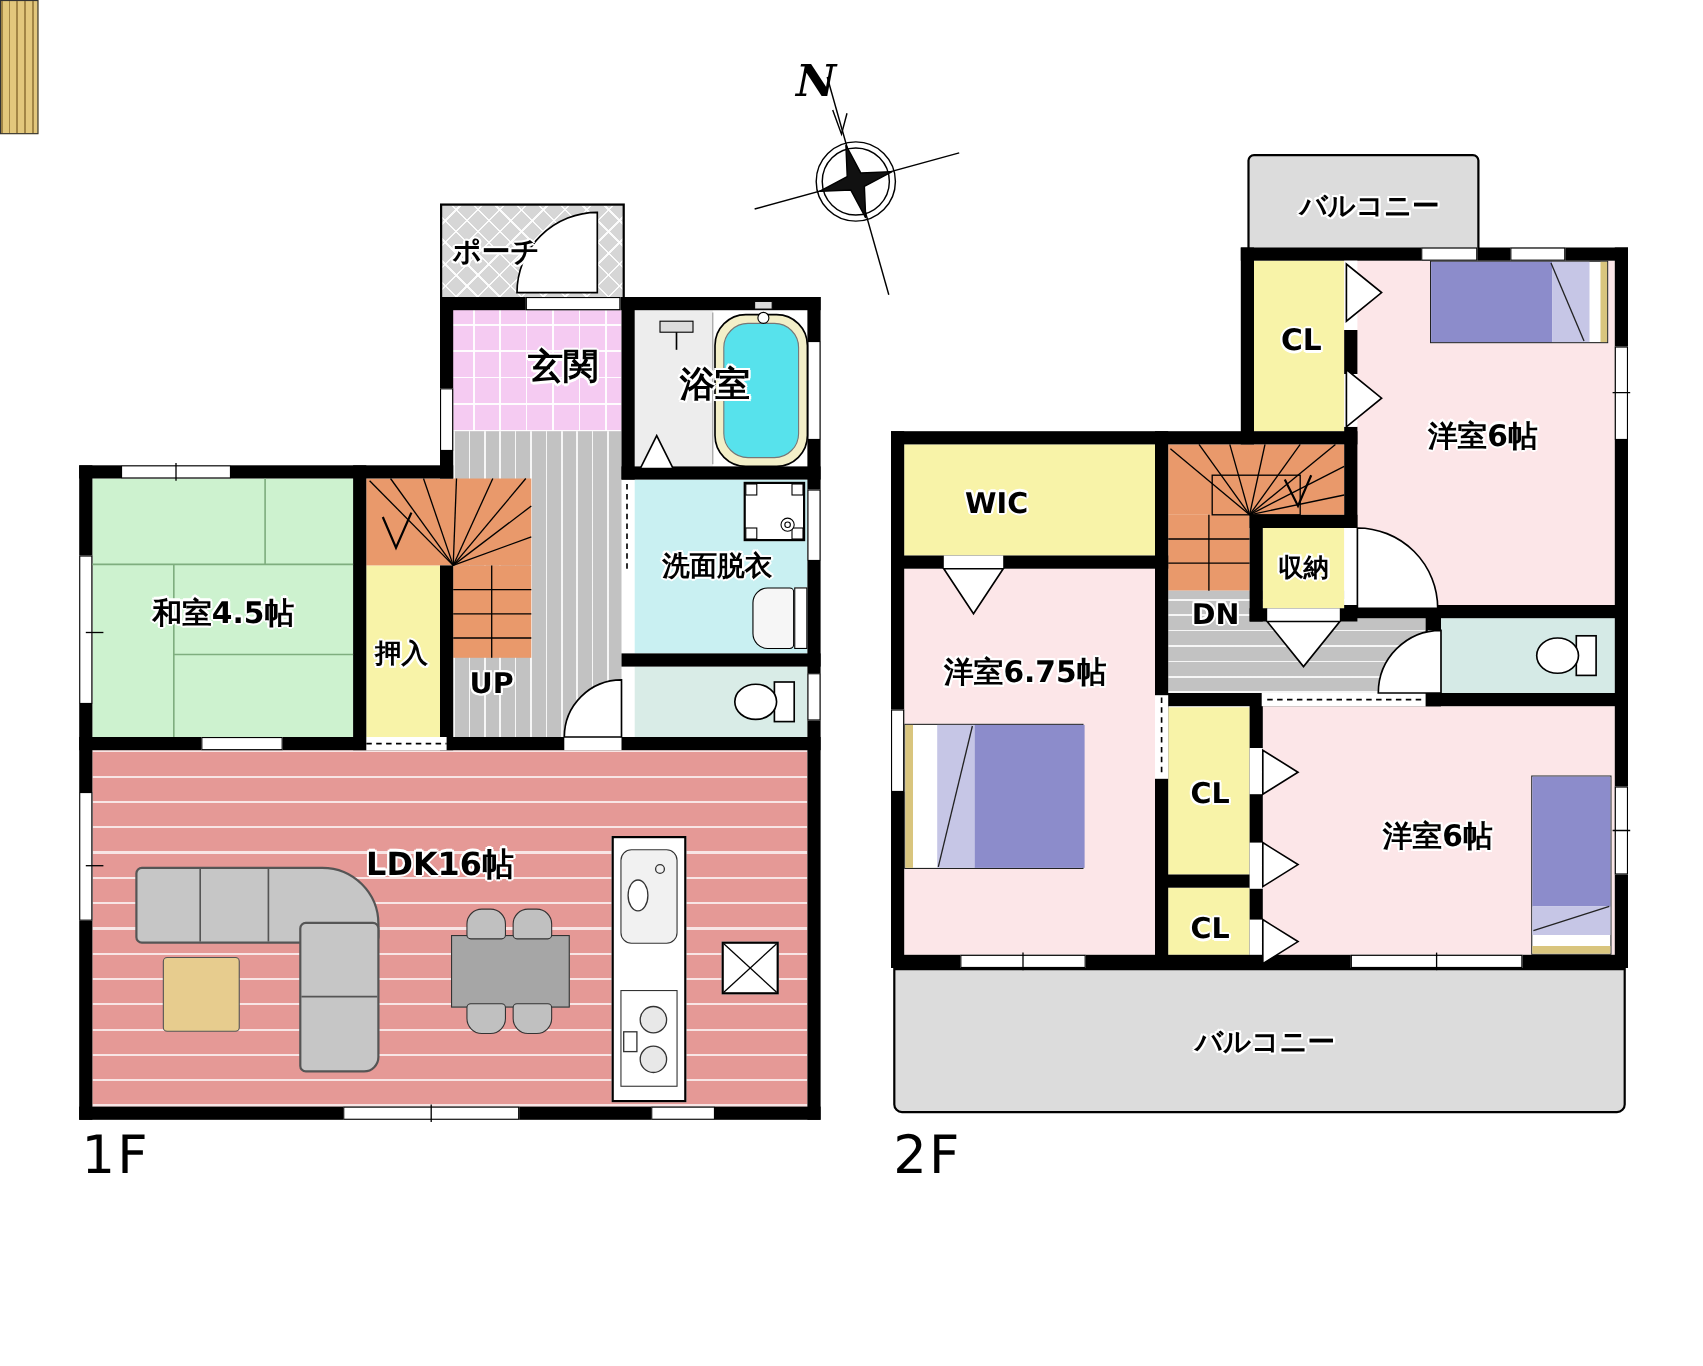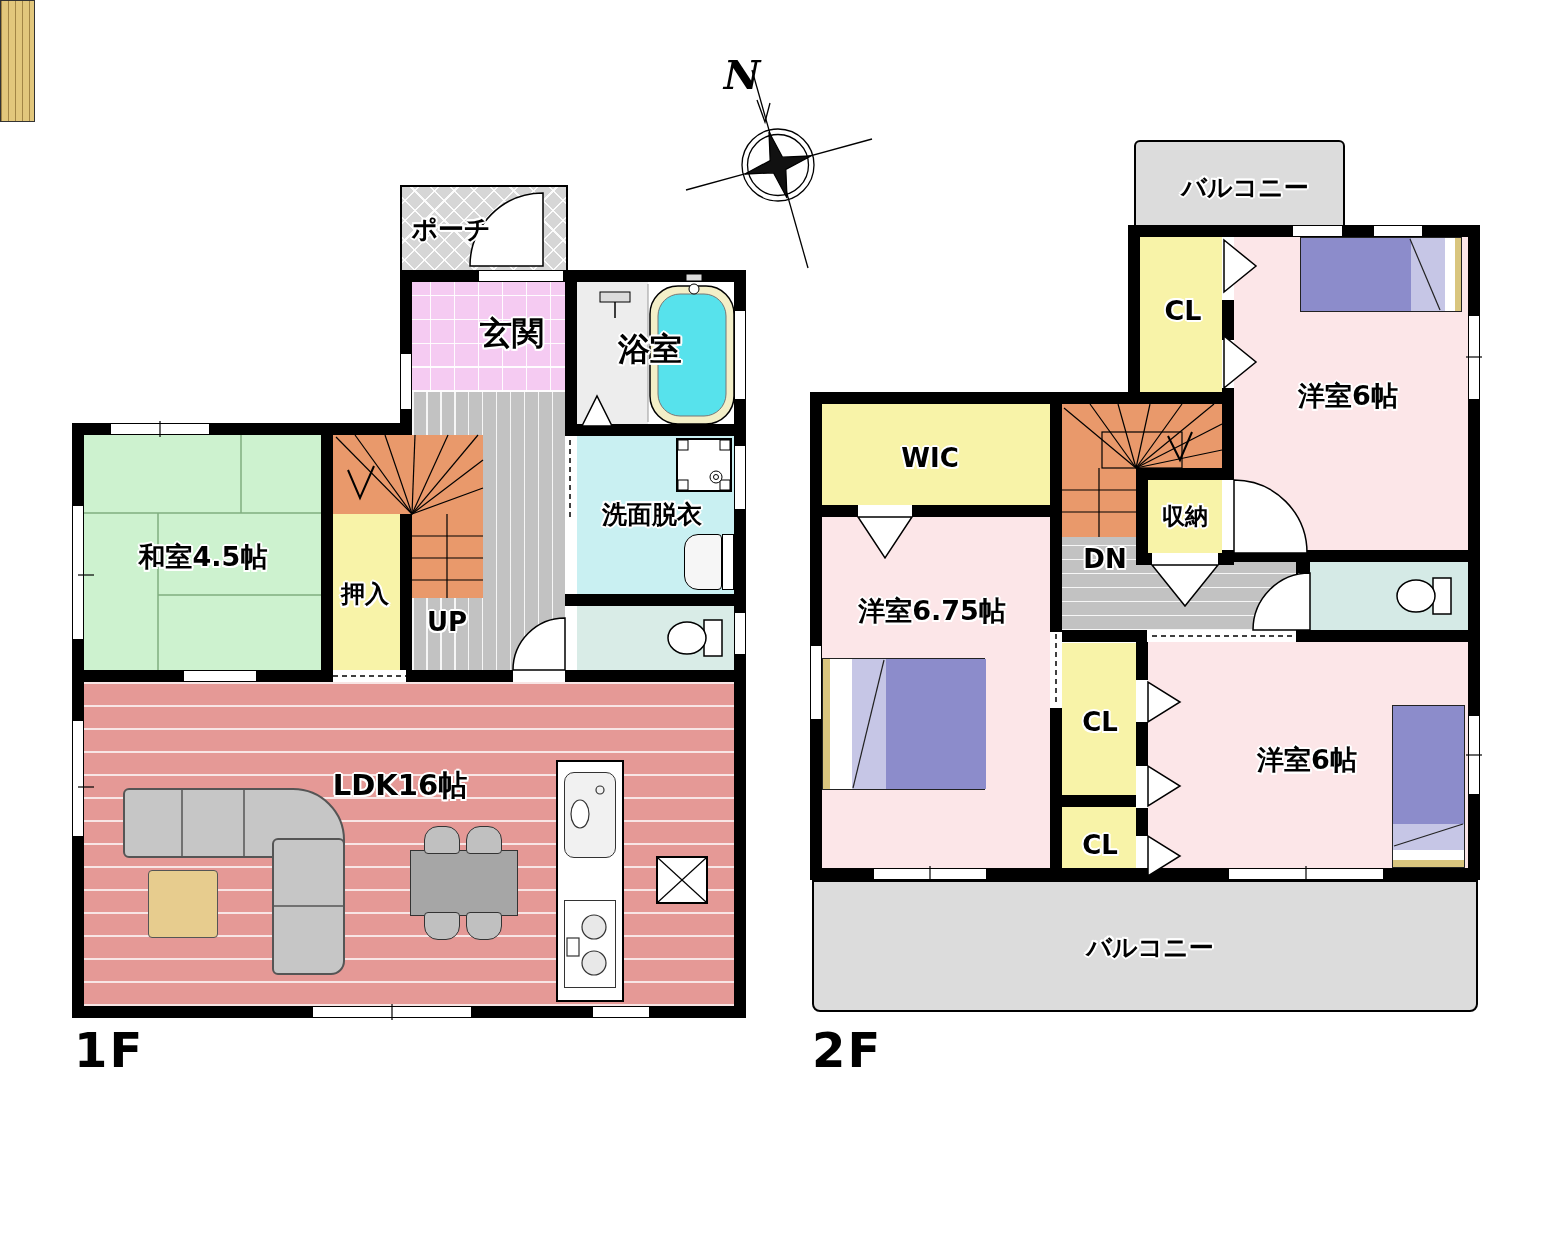--- a/index.html
+++ b/index.html
@@ -8,21 +8,21 @@
   .rm,.wl,.wd,.gp,.fur{position:absolute;box-sizing:border-box;display:block;}
   .wl{background:#000;z-index:10;}
   .wd{background:#fff;border:1.5px solid #000;z-index:20;}
   .gp{background:#fff;z-index:20;}
   .rm{z-index:1;}
   .fur{z-index:5;}
   .lb{position:absolute;z-index:45;transform:translate(-50%,-50%);font-weight:bold;color:#000;
       white-space:nowrap;
       text-shadow:2px 0 0 #fff,-2px 0 0 #fff,0 2px 0 #fff,0 -2px 0 #fff,
                   1.5px 1.5px 0 #fff,-1.5px 1.5px 0 #fff,1.5px -1.5px 0 #fff,-1.5px -1.5px 0 #fff;}
-  .flb{position:absolute;z-index:45;font-size:48px;font-weight:700;color:#000;letter-spacing:2px;}
+  .flb{position:absolute;z-index:45;font-size:48px;font-weight:400;color:#000;letter-spacing:2px;}
   
   .porch{background-color:#d6d6d6;background-image:
      repeating-linear-gradient(45deg,rgba(255,255,255,.9) 0 1.5px,transparent 1.5px 14px),
      repeating-linear-gradient(-45deg,rgba(255,255,255,.9) 0 1.5px,transparent 1.5px 14px);
      border:2px solid #000;}
   .genkan{background-color:#f5cbf2;background-image:
      repeating-linear-gradient(0deg,rgba(255,255,255,.95) 0 1.5px,transparent 1.5px 24px),
      repeating-linear-gradient(90deg,rgba(255,255,255,.95) 0 1.5px,transparent 1.5px 24px);}
   .hall-v{background-color:#c2c2c2;background-image:
      repeating-linear-gradient(90deg,rgba(255,255,255,.85) 0 1.5px,transparent 1.5px 14px);}
@@ -319,21 +319,21 @@
   <div class="lb" style="left:650px;top:350px;font-size:32px">浴室</div>
   <div class="lb" style="left:203px;top:557px;font-size:27px">和室4.5帖</div>
   <div class="lb" style="left:365px;top:594px;font-size:24px">押入</div>
   <div class="lb" style="left:447px;top:622px;font-size:26px">UP</div>
   <div class="lb" style="left:652px;top:514px;font-size:25px">洗面脱衣</div>
   <div class="lb" style="left:400px;top:786px;font-size:29px">LDK16帖</div>
   <div class="flb" style="left:74px;top:1022px">1F</div>
   <div class="lb" style="left:1245px;top:187px;font-size:25px">バルコニー</div>
   <div class="lb" style="left:1183px;top:310px;font-size:27px">CL</div>
   <div class="lb" style="left:1348px;top:396px;font-size:27px">洋室6帖</div>
-  <div class="lb" style="left:930px;top:458px;font-size:26px">WIC</div>
+  <div class="lb" style="left:906px;top:458px;font-size:26px">WIC</div>
   <div class="lb" style="left:1185px;top:516px;font-size:23px">収納</div>
   <div class="lb" style="left:1105px;top:559px;font-size:26px">DN</div>
   <div class="lb" style="left:932px;top:611px;font-size:27px">洋室6.75帖</div>
   <div class="lb" style="left:1100px;top:722px;font-size:26px">CL</div>
   <div class="lb" style="left:1100px;top:845px;font-size:26px">CL</div>
   <div class="lb" style="left:1307px;top:760px;font-size:27px">洋室6帖</div>
   <div class="lb" style="left:1150px;top:947px;font-size:25px">バルコニー</div>
   <div class="flb" style="left:812px;top:1022px">2F</div>
 
 </div>

